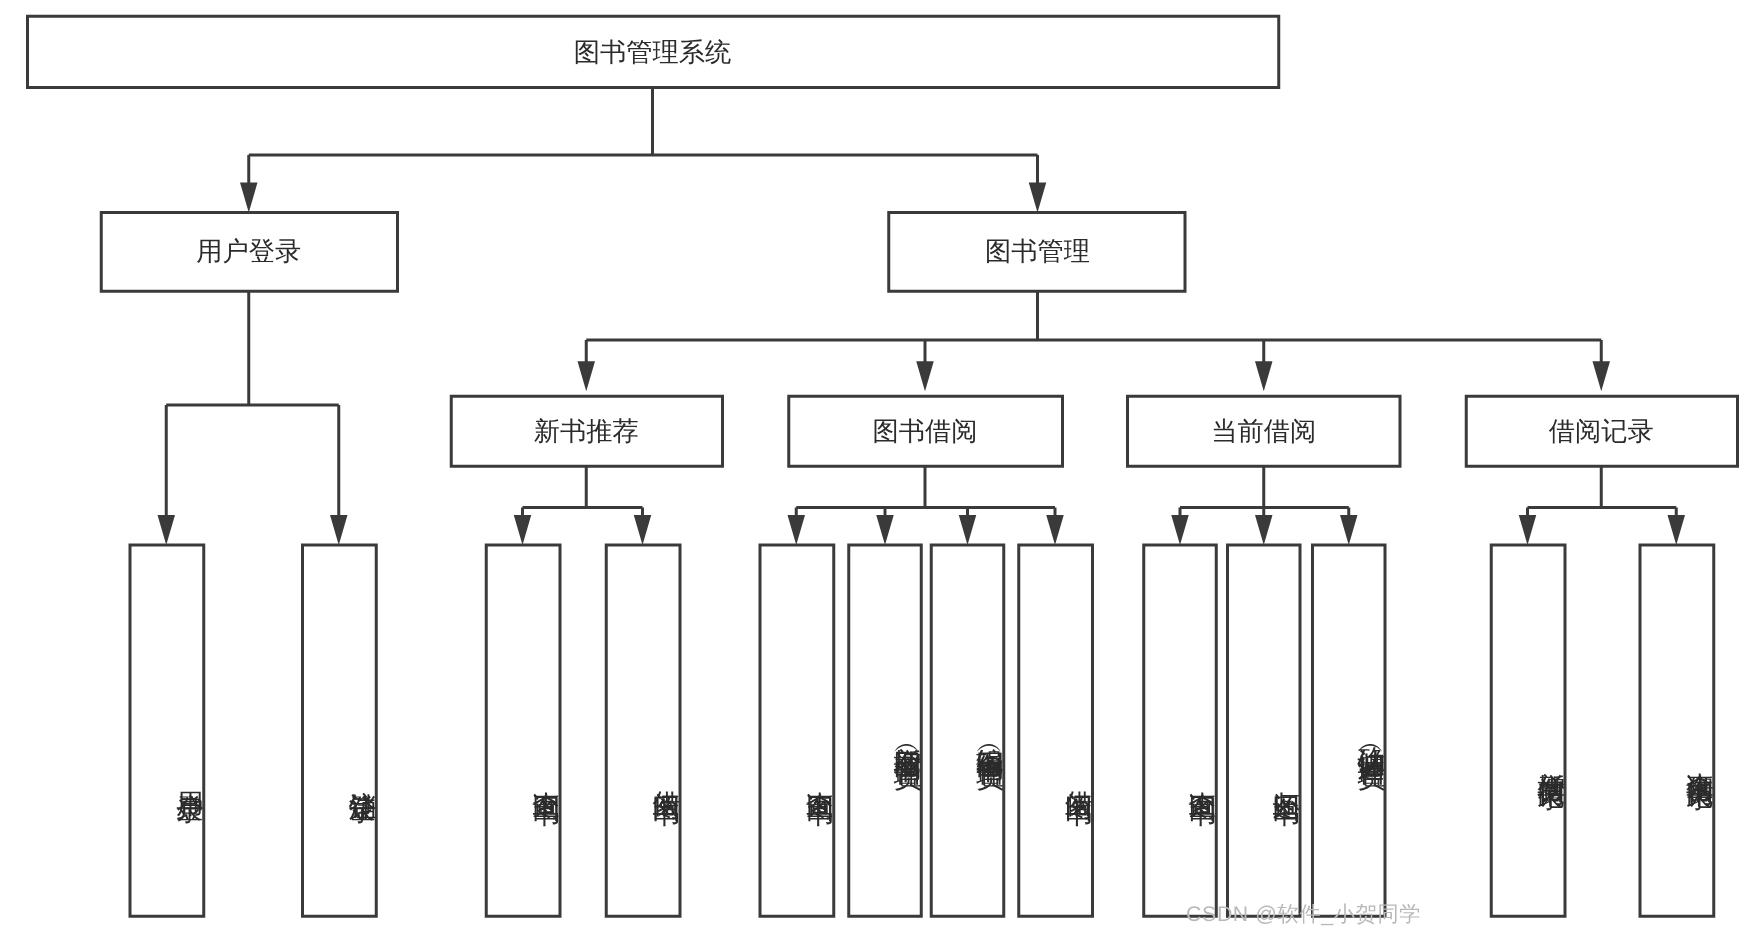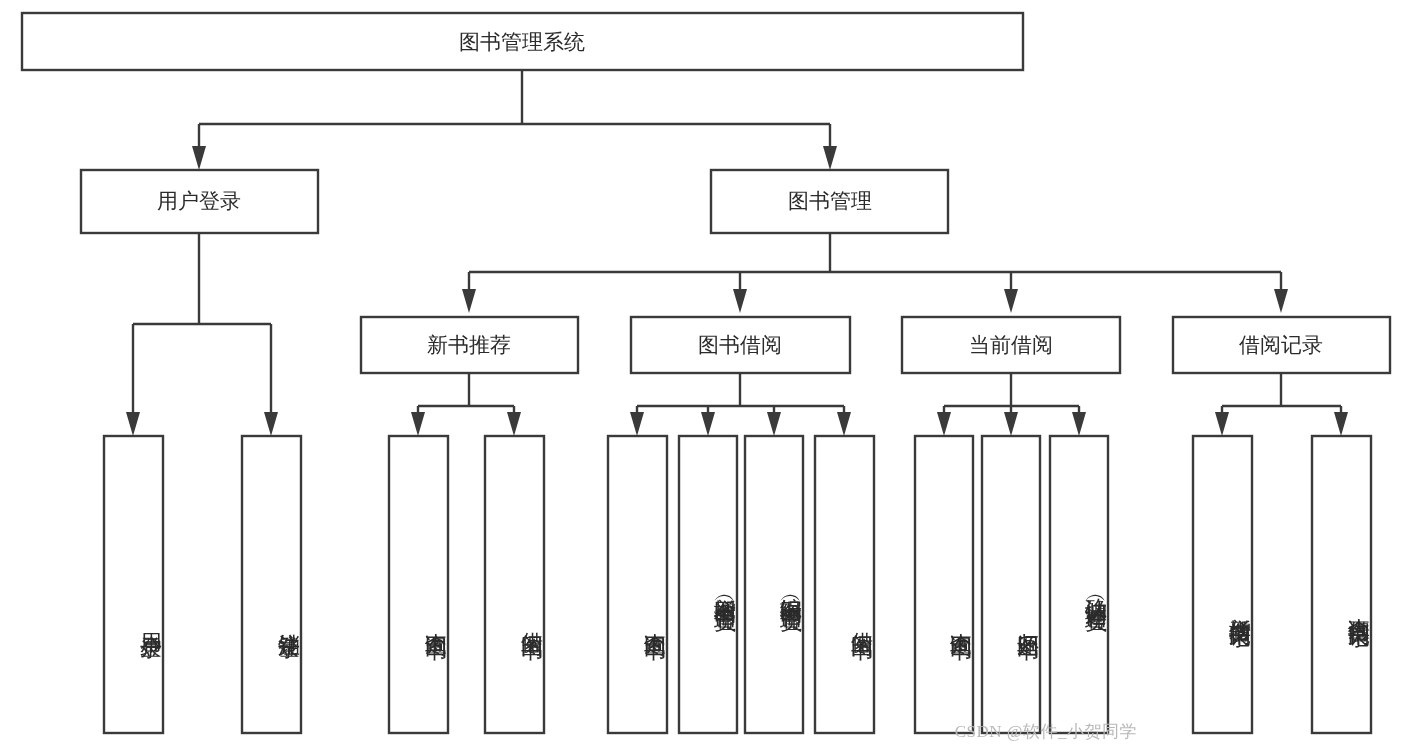--- a/index.html
+++ b/index.html
@@ -62,21 +62,21 @@
     display: flex;
     align-items: flex-start;
     justify-content: center;
     white-space: nowrap;
     pointer-events: none;
   }
   .watermark {
     position: absolute;
     right: 8px;
     bottom: 4px;
-    font-family: Liberation Serif, serif;
+    font-family: Liberation Sans, sans-serif;
     font-size: 17px;
     color: #b9b9b9;
     white-space: nowrap;
     letter-spacing: 0.5px;
   }
 </style>
 </head>
 <body>
 
 <div id="diagram-root">

